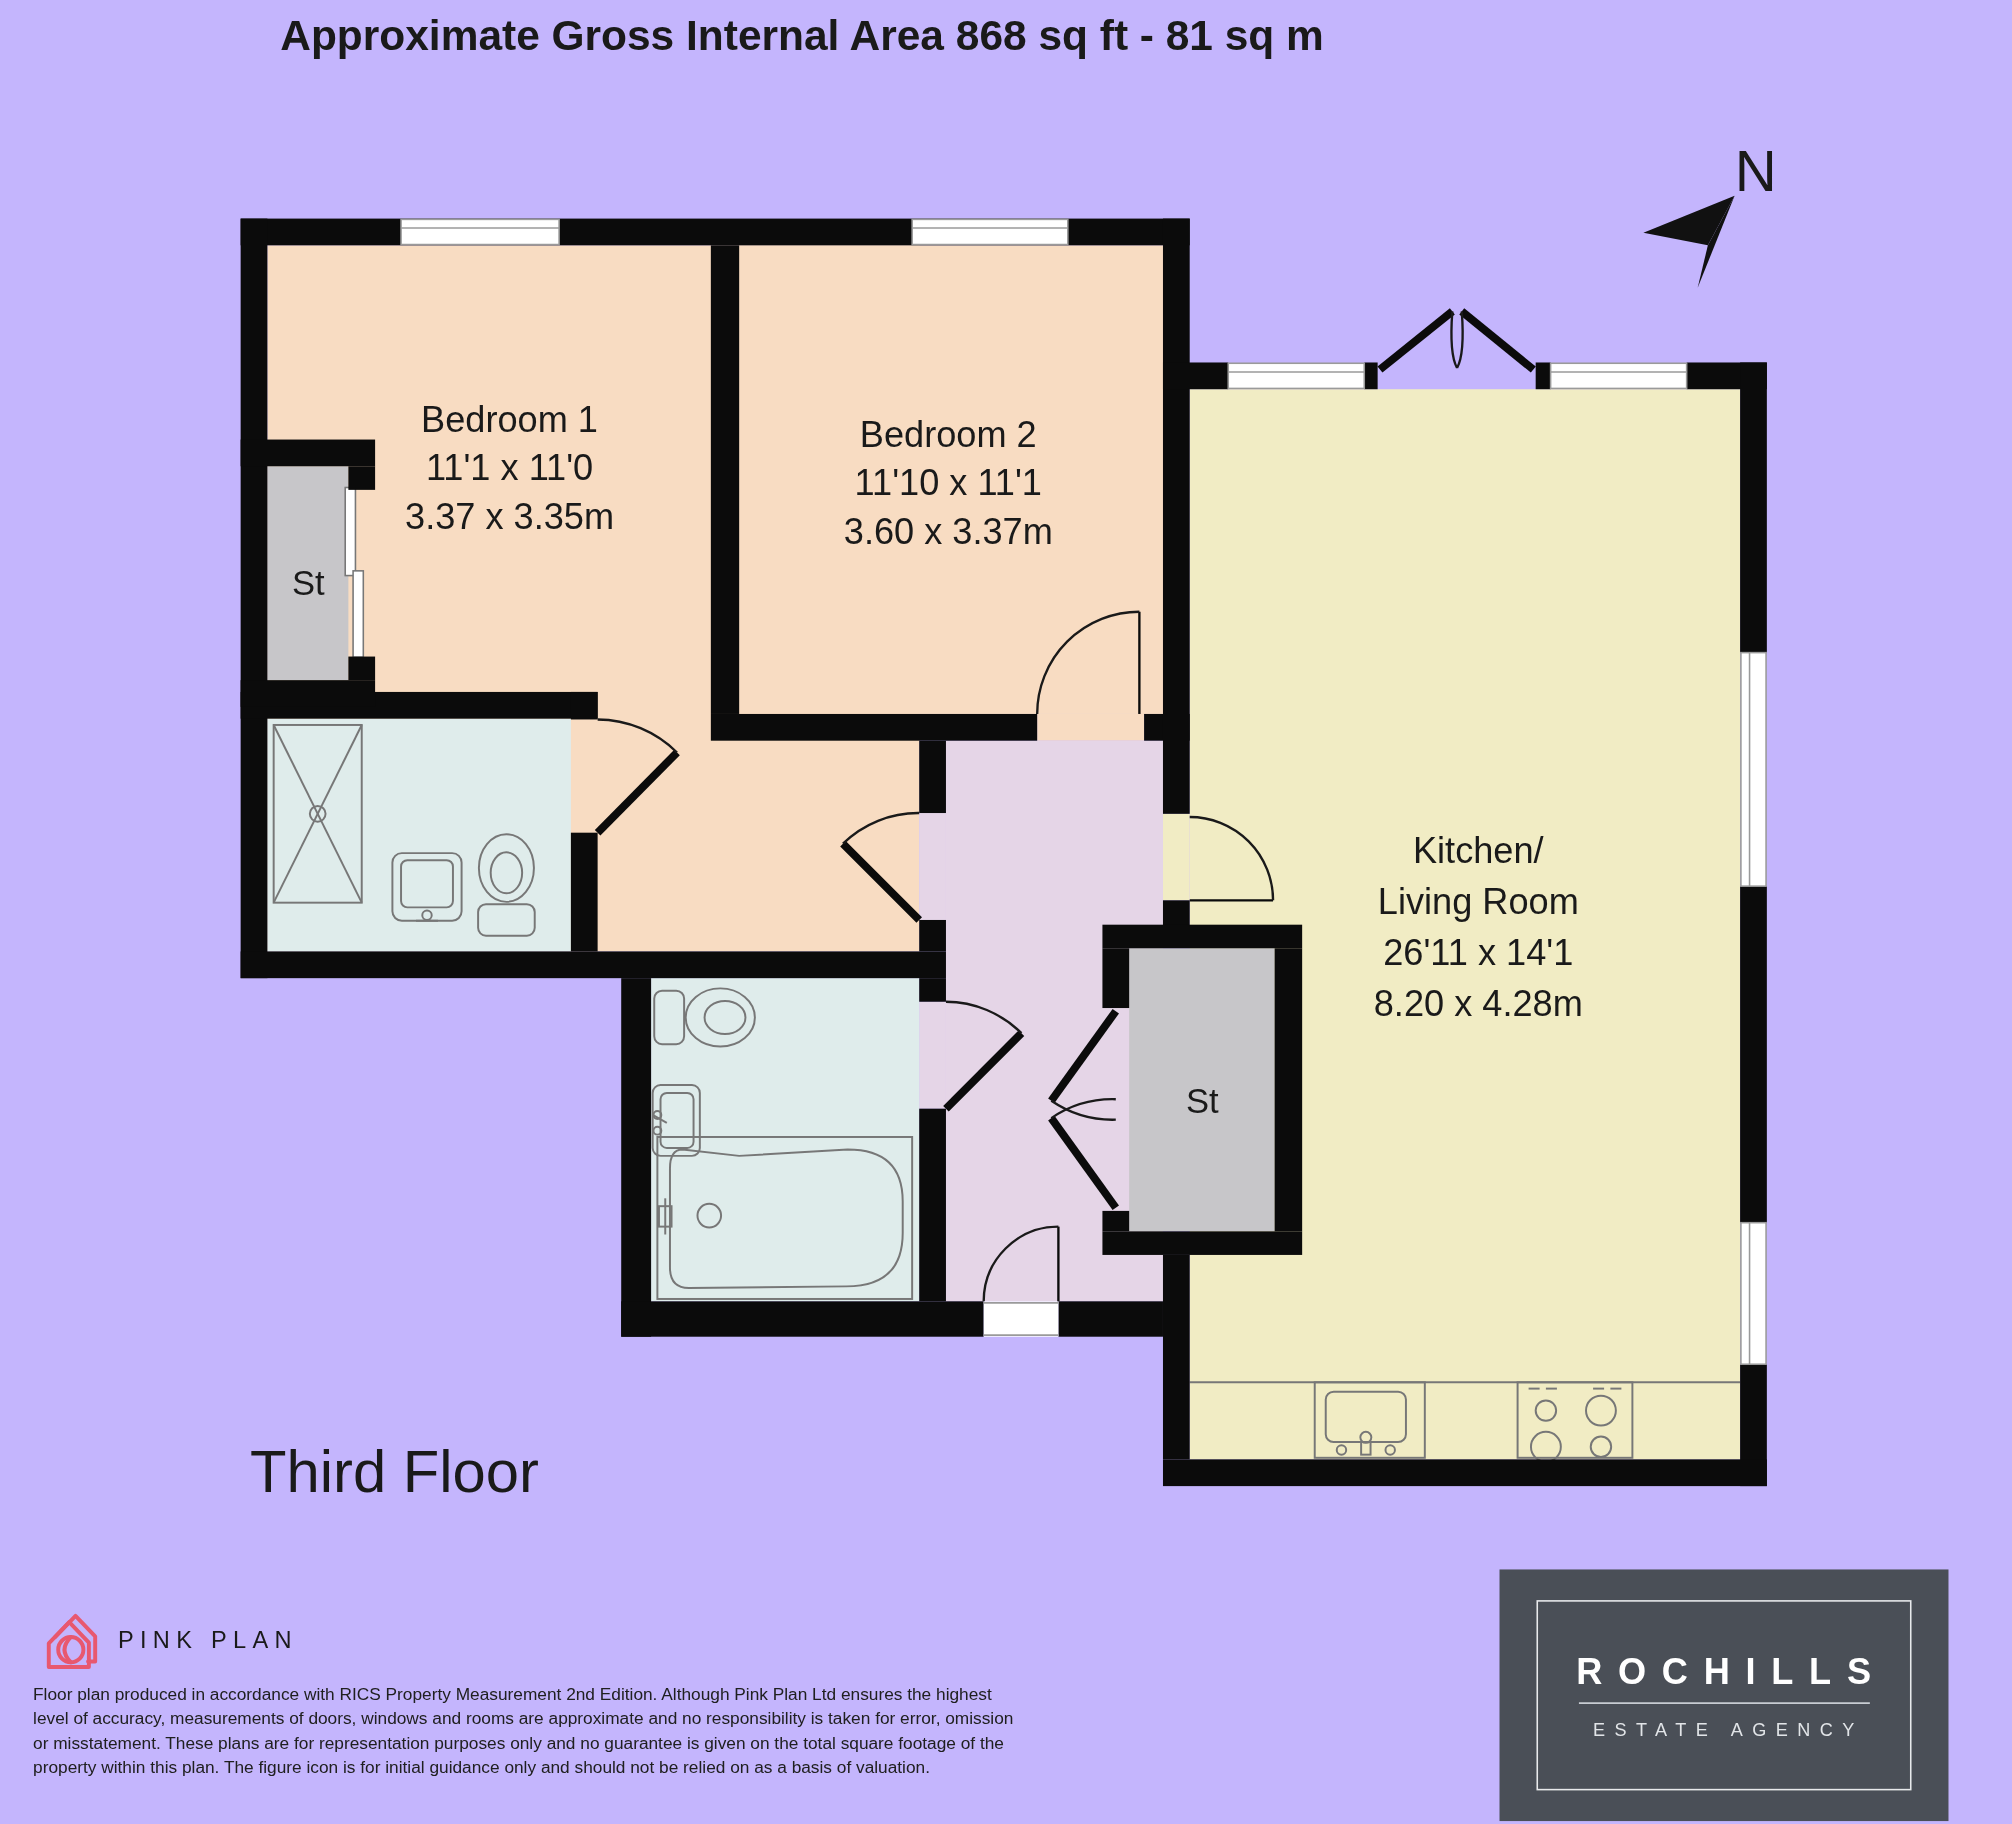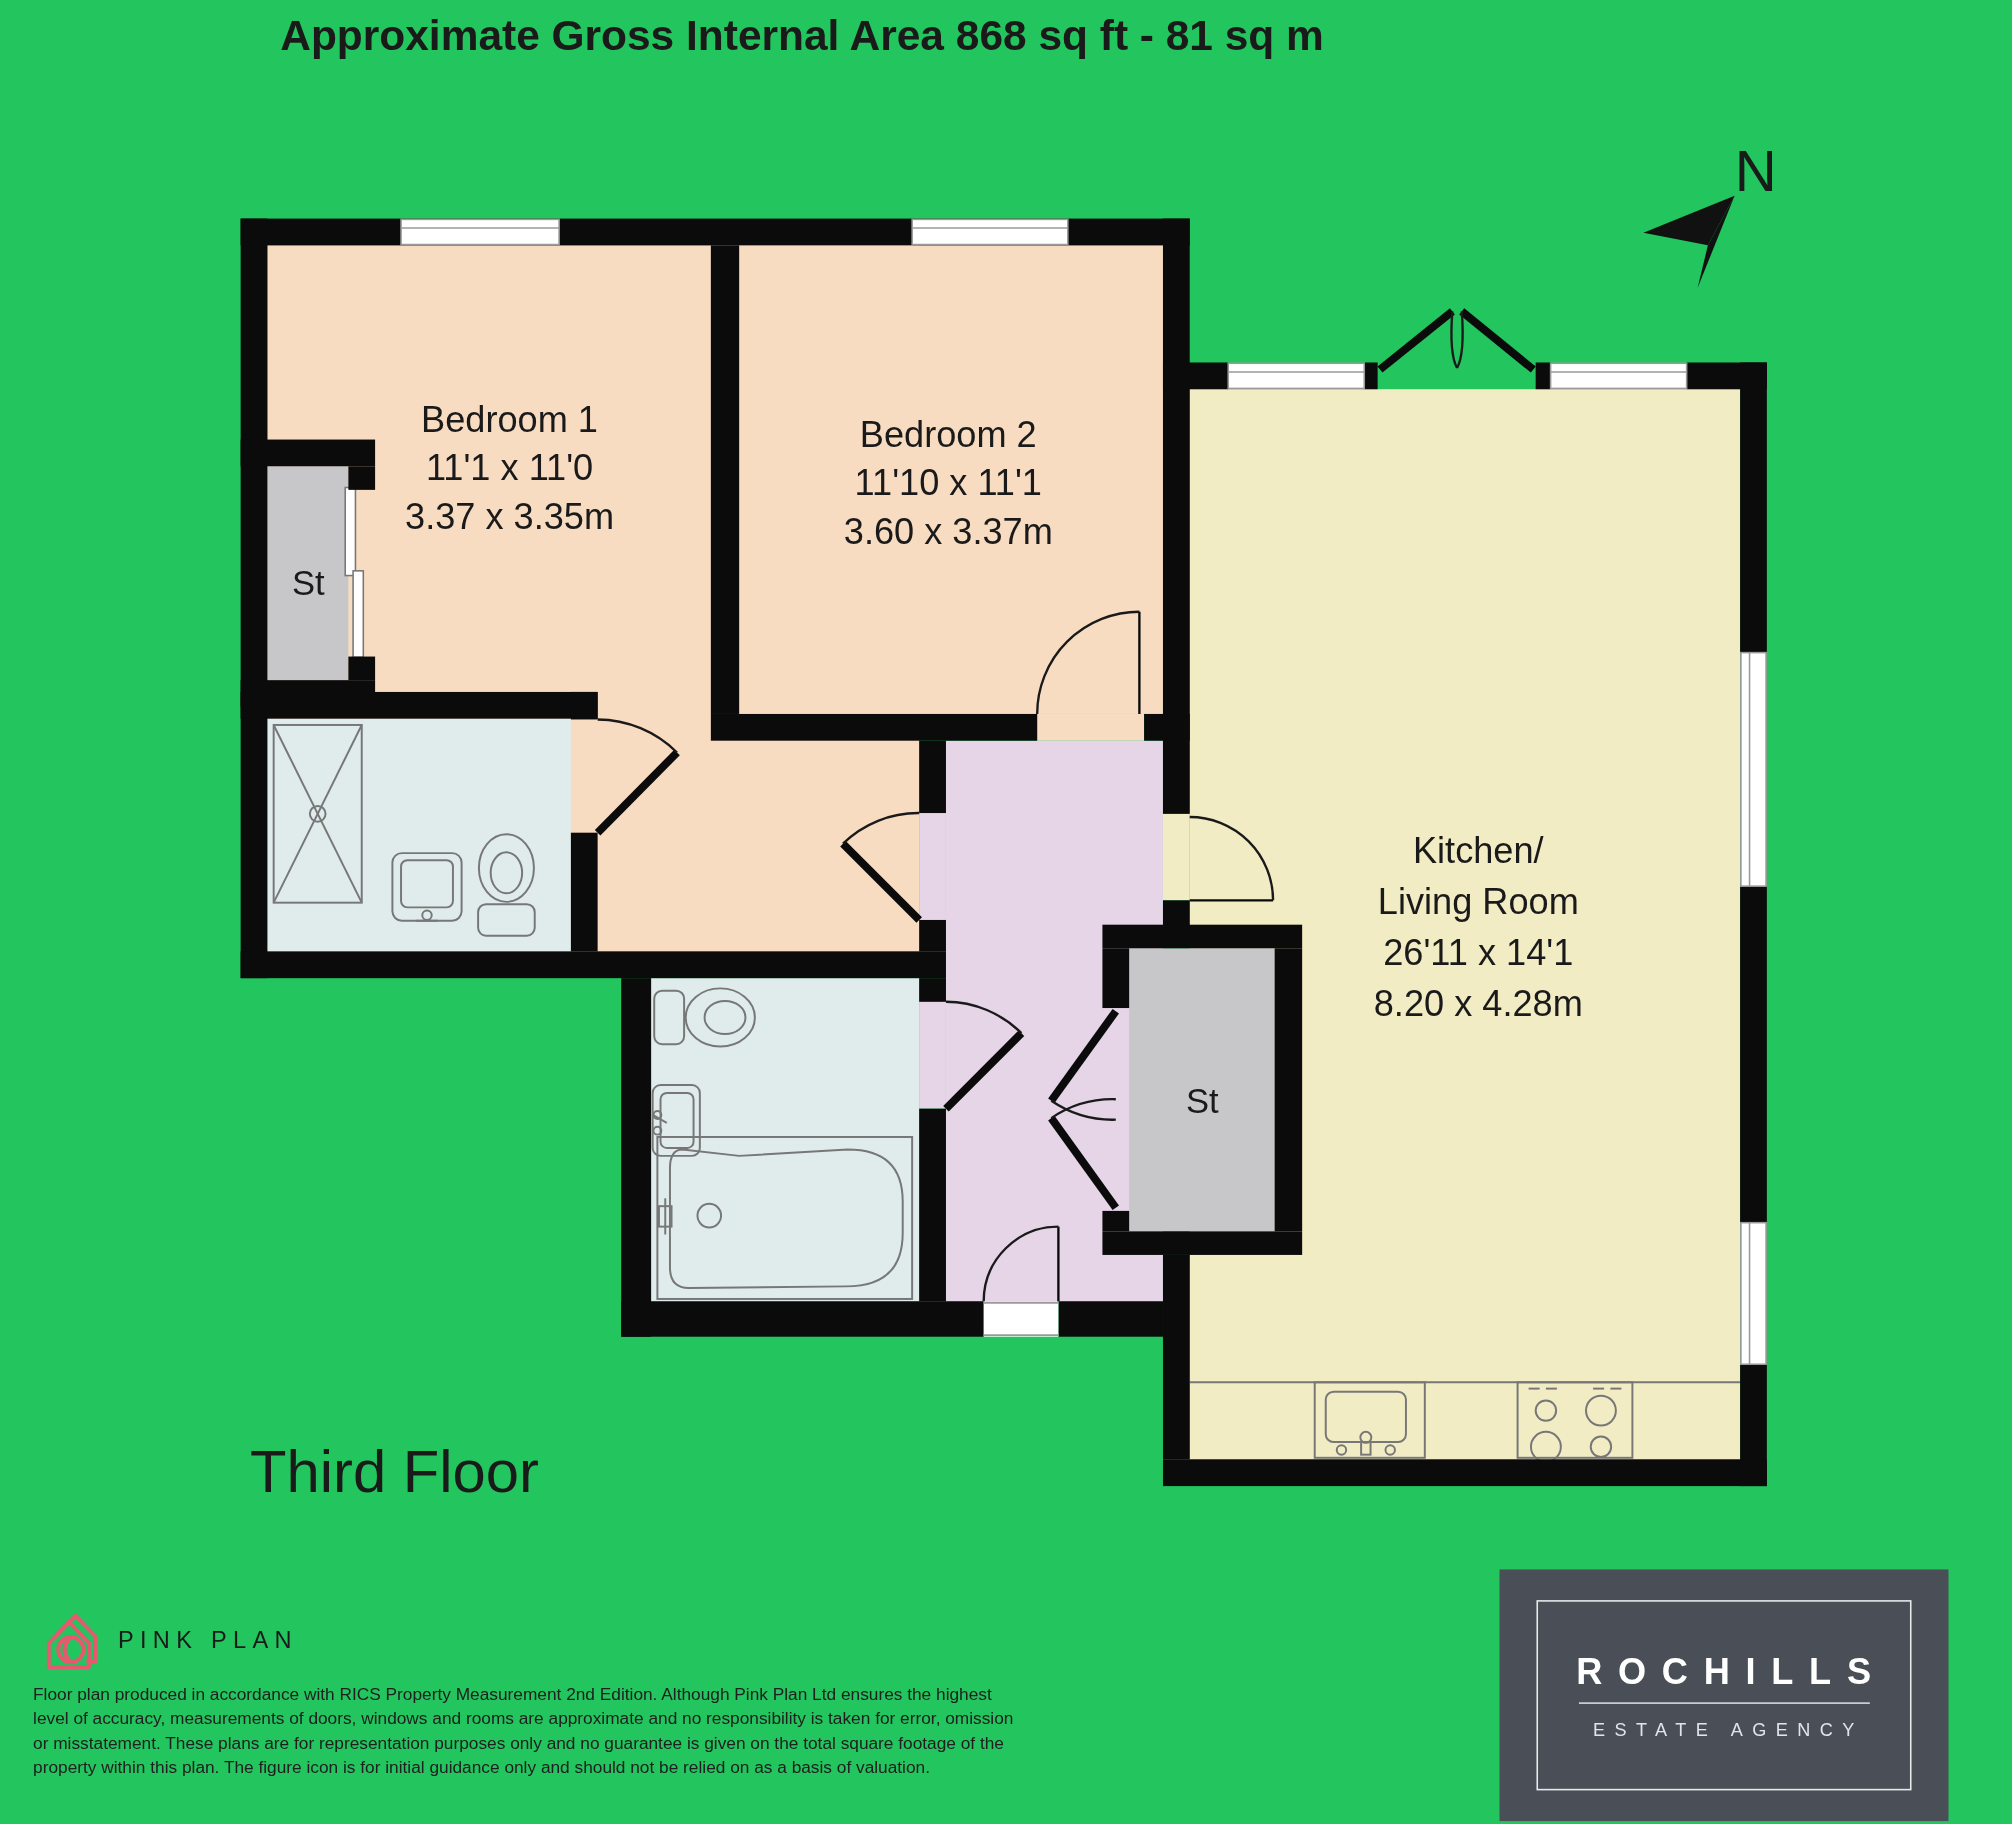--- a/index.html
+++ b/index.html
@@ -1,16 +1,16 @@
 <!DOCTYPE html>
 <html style="font-size:12.6px"><head>
 <meta charset="utf-8">
 <style>
   html,body{margin:0;padding:0;background:#ffffff;}
-  .stage{position:relative;width:2013px;height:1825px;background:#22c55e;overflow:hidden;}
+  .stage{position:relative;width:2013px;height:1825px;background:#c4b5fd;overflow:hidden;}
   svg{display:block;}
   svg text{font-family:"Liberation Sans", sans-serif;fill:#1a1a1a;}
   .title-text{font-size:54px;font-weight:bold;}
   .room-label{font-size:46px;}
   .st-label{font-size:44px;}
   .floor-label{font-size:76px;}
   .north-label{font-size:74px;}
   .brand-text{font-size:30px;letter-spacing:8px;}
   .disclaimer-text{font-size:22px;fill:#202020;}
   .agency-name{font-size:46px;font-weight:bold;letter-spacing:20px;fill:#ffffff;}

